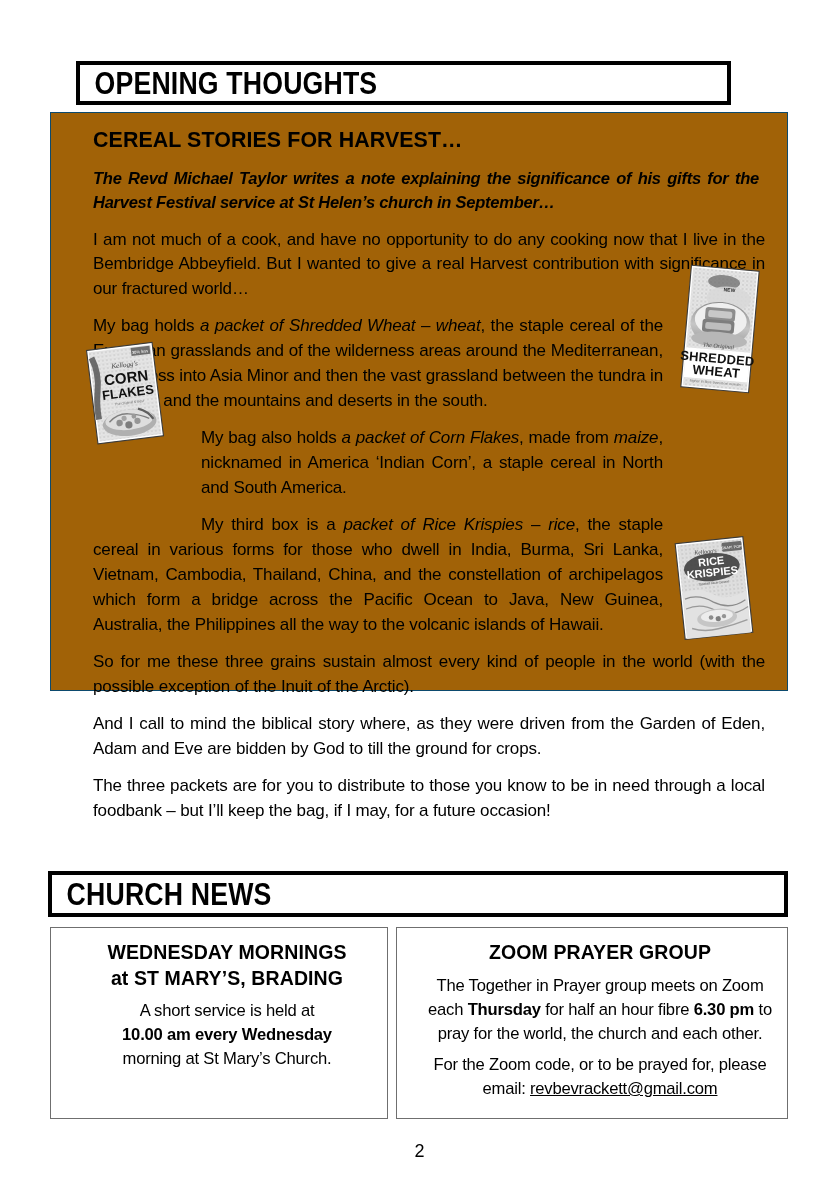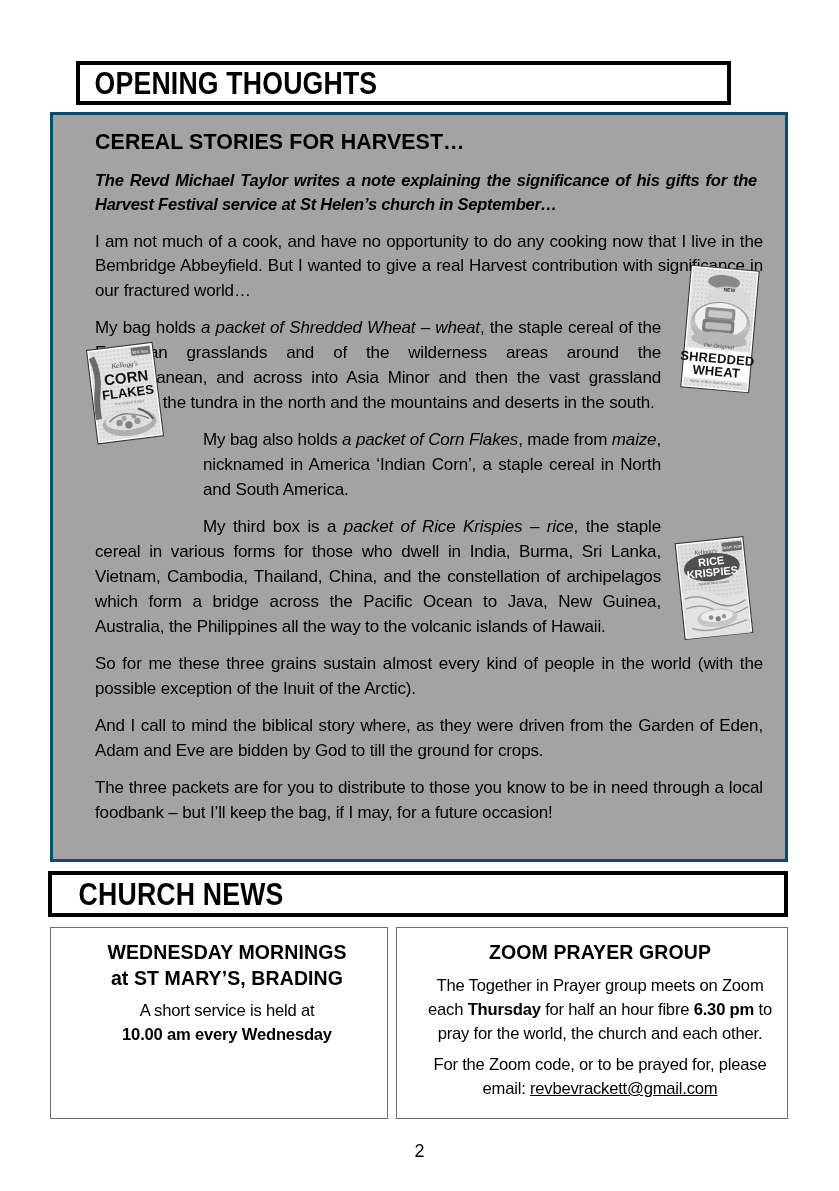--- a/index.html
+++ b/index.html
@@ -42,31 +42,31 @@
     transform: scaleX(0.86);
     transform-origin: left center;
     white-space: nowrap;
   }
   #banner-opening {
     left: 76px; top: 61px;
     width: 655px; height: 44px;
   }
   #banner-church {
     left: 48px; top: 871px;
-    width: 740px; height: 46px; padding-left: 12px;
+    width: 740px; height: 46px;
   }
 
   
   .article-box {
     position: absolute;
     box-sizing: border-box;
     left: 50px; top: 112px;
-    width: 738px; height: 750px;
-    border: 3px solid #0c4a6e;
-    background: #a3a3a3;
+    width: 738px; height: 579px;
+    border: 1px solid #0c4a6e;
+    background: #a16207;
   }
   .article-inner {
     position: relative;
     padding: 12px 22px 10px 42px;
     height: 100%;
     box-sizing: border-box;
   }
 
   .article-title {
     font-family: "Liberation Sans Narrow", "Liberation Sans", sans-serif;
@@ -330,20 +330,21 @@
   </div>
 
   <div class="news-box" id="news-wednesday">
     <div class="news-title">
       <div>WEDNESDAY MORNINGS</div>
       <div>at ST MARY’S, BRADING</div>
     </div>
     <div class="news-body">
       <div>A short service is held at</div>
       <div><b>10.00 am every Wednesday</b></div>
+      <div>morning at St Mary’s Church.</div>
     </div>
   </div>
 
   <div class="news-box" id="news-zoom">
     <div class="news-title">
       <div>ZOOM PRAYER GROUP</div>
     </div>
     <div class="news-body">
       <span>The Together in Prayer group meets on Zoom each </span><b>Thursday</b><span> for half an hour fibre </span><b>6.30 pm</b><span> to pray for the world, the church and each other.</span>
     </div>

